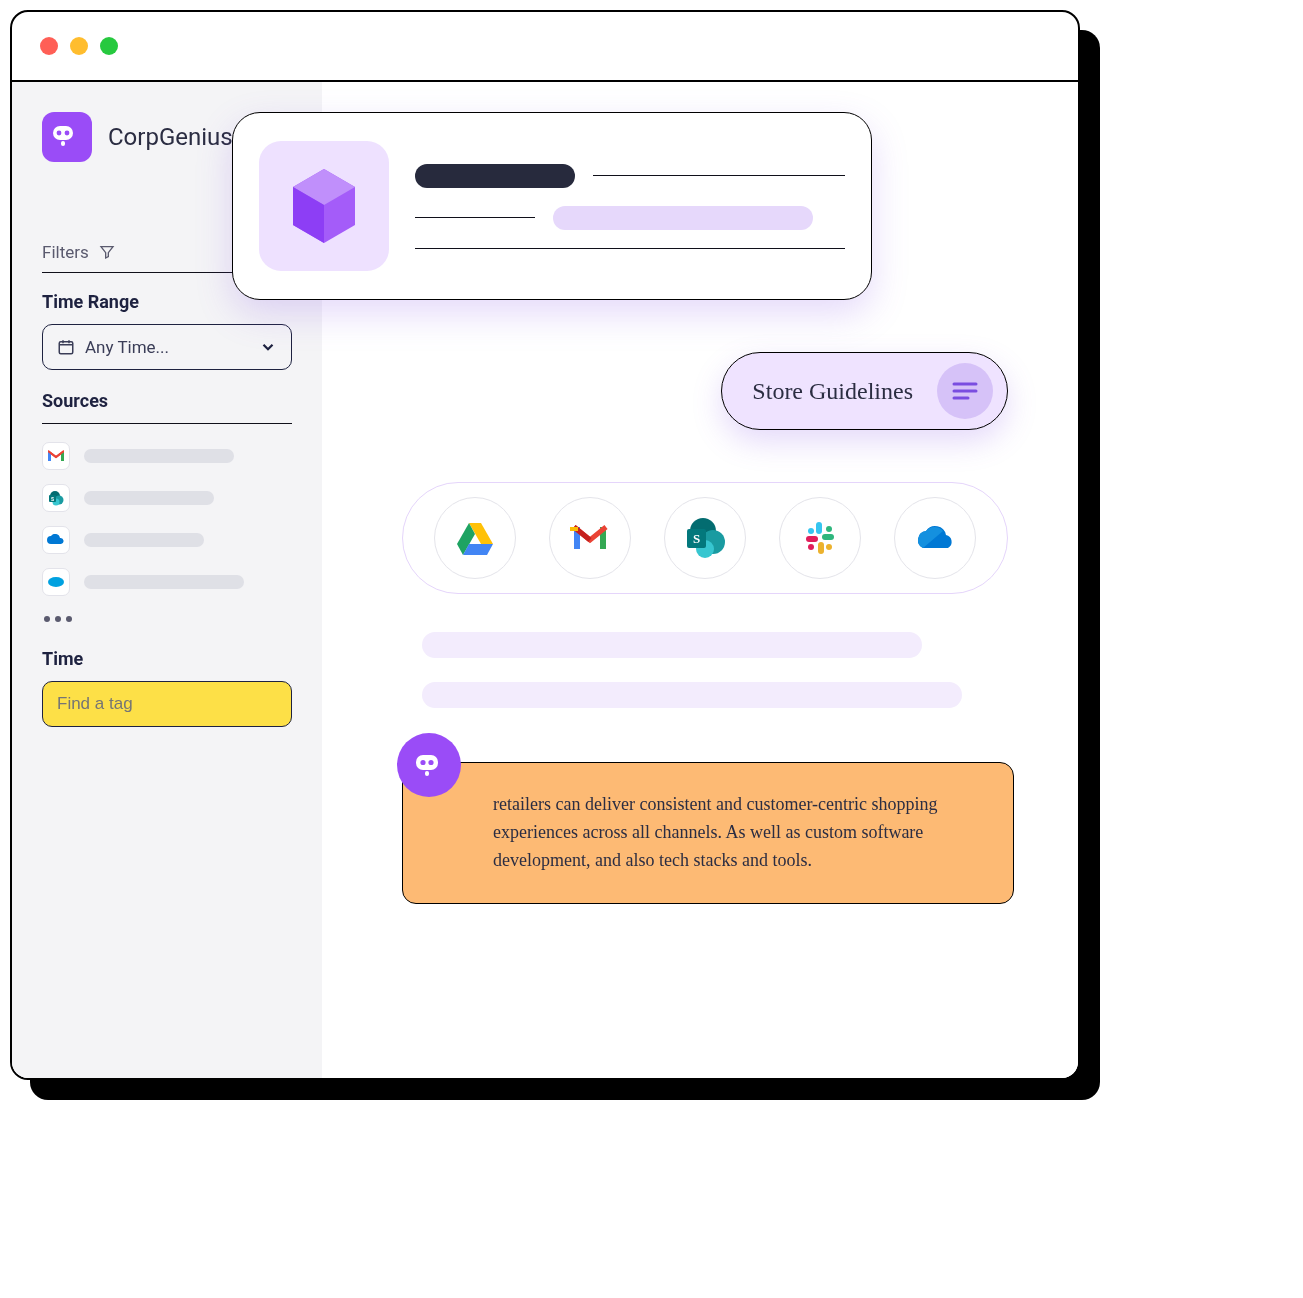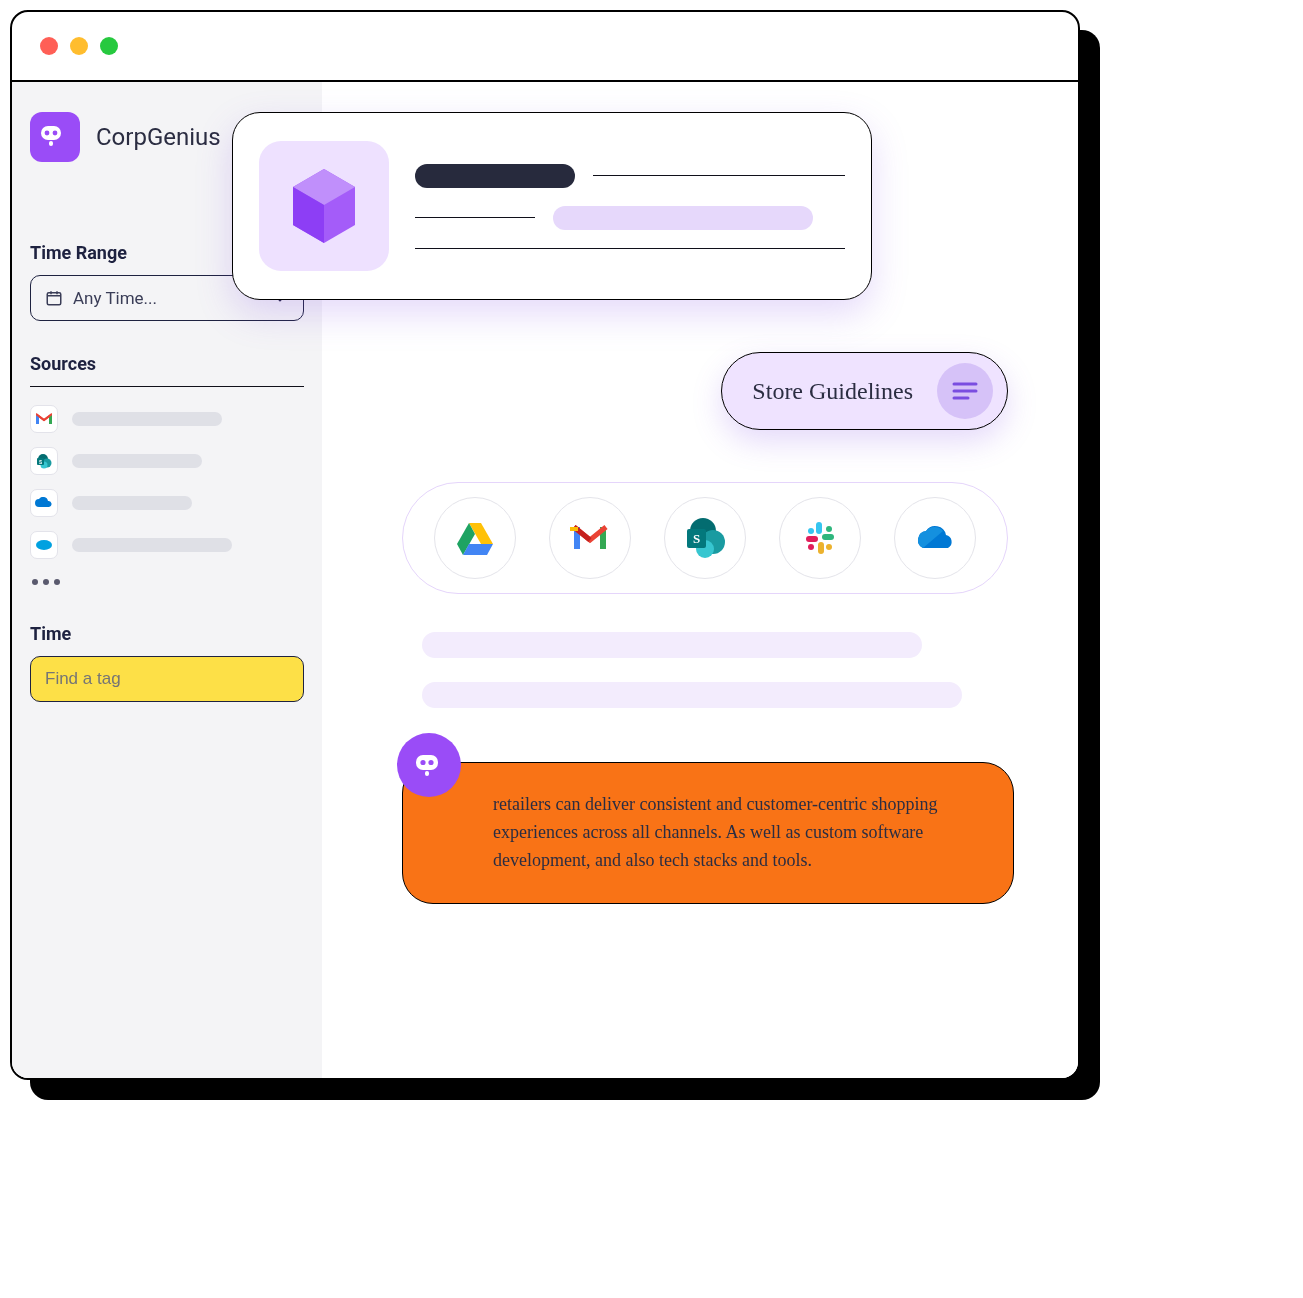--- a/index.html
+++ b/index.html
@@ -36,41 +36,41 @@
     padding: 0 28px;
     border-bottom: 2px solid #000;
   }
   .dots { display:flex; gap:12px;}
   .dot { width:18px; height:18px; border-radius:50%; }
   .dot.r{background:#ff5f56;} .dot.y{background:#ffbd2e;} .dot.g{background:#27c93f;}
   .body { display:flex; height: calc(100% - 70px);}
   .sidebar {
     width: 310px;
     background: #f4f4f6;
-    padding: 30px 18px;
+    padding: 30px 30px;
     display:flex; flex-direction:column;
   }
   .brand { display:flex; align-items:center; gap:16px; margin-bottom: 80px;}
   .brand-logo {
     width:50px;height:50px;border-radius:12px;background:#9a4cf7;
     display:flex;align-items:center;justify-content:center;color:#fff;
   }
   .brand-name{font-size:24px;color:#2b2d42;}
   .filters-head{
     display:flex;align-items:center;gap:10px;color:#5a5a6e;font-size:17px;
     border-bottom:1px solid #10101a; padding-bottom:10px; margin-bottom:18px;
   }
   .label{font-size:18px;color:#1e2240;font-weight:700;margin-bottom:12px;}
   .select{
     border:1.5px solid #1e2240;border-radius:10px;height:46px;display:flex;align-items:center;
     padding:0 14px;justify-content:space-between;color:#3a3d57;font-size:17px;cursor:pointer;
     background:#f4f4f6;
   }
   .select .left{display:flex;align-items:center;gap:10px;}
-  .section{margin-top:32px;}
+  .section{margin-top:20px;}
   .divider{border-bottom:1px solid #10101a;margin:6px 0 18px;}
   .src-row{
     display:flex;align-items:center;gap:14px;margin-bottom:14px;
   }
   .src-chip{
     width:28px;height:28px;border-radius:7px;background:#fff;border:1px solid #e3e3ea;
     display:flex;align-items:center;justify-content:center;
   }
   .src-bar{height:14px;border-radius:8px;background:#dfe0e6;}
   .more-dots{display:flex;gap:5px;padding:6px 2px;}
@@ -113,21 +113,21 @@
     display:flex;align-items:center;justify-content:center;
   }
   .skeleton{
     position:absolute;left:100px;
     height:26px;border-radius:14px;background:#f3ecfd;
   }
   .sk1{top:550px;width:500px;}
   .sk2{top:600px;width:540px;}
   .response{
     position:absolute;top:680px;left:80px;right:64px;
-    border:1.5px solid #000;border-radius:31px;background:#f97316;
+    border:1.5px solid #000;border-radius:14px;background:#fdba74;
     padding:28px 40px 28px 90px;font-size:18px;color:#2b2d42;line-height:1.55;
   }
   .resp-badge{
     position:absolute;top:-30px;left:-6px;width:64px;height:64px;border-radius:50%;
     background:#9a4cf7;display:flex;align-items:center;justify-content:center;color:#fff;
   }
 </style>
 </head>
 <body>
 
@@ -147,20 +147,26 @@
           <svg width="28" height="22" viewBox="0 0 28 22">
               <rect x="0" y="0" width="20" height="14" rx="7" fill="#fff"></rect>
               <circle cx="6" cy="7" r="2.4" fill="#9a4cf7"></circle>
               <circle cx="14" cy="7" r="2.4" fill="#9a4cf7"></circle>
               <rect x="8" y="15" width="4" height="5" rx="2" fill="#fff"></rect>
             </svg>
         </div>
         <div class="brand-name">CorpGenius</div>
       </div>
 
+      <div class="filters-head">
+        <span>Filters</span>
+        <svg width="16" height="16" viewBox="0 0 24 24" fill="none" stroke="#5a5a6e" stroke-width="2">
+            <path d="M3 4h18l-7 9v6l-4 2v-8z"></path>
+          </svg>
+      </div>
 
       <div class="label">Time Range</div>
       <div class="select">
         <div class="left">
           <svg width="18" height="18" viewBox="0 0 24 24" fill="none" stroke="#3a3d57" stroke-width="2">
               <rect x="3" y="5" width="18" height="16" rx="2"></rect>
               <path d="M3 9h18M8 3v4M16 3v4"></path>
             </svg>
           <span>Any Time...</span>
         </div>

